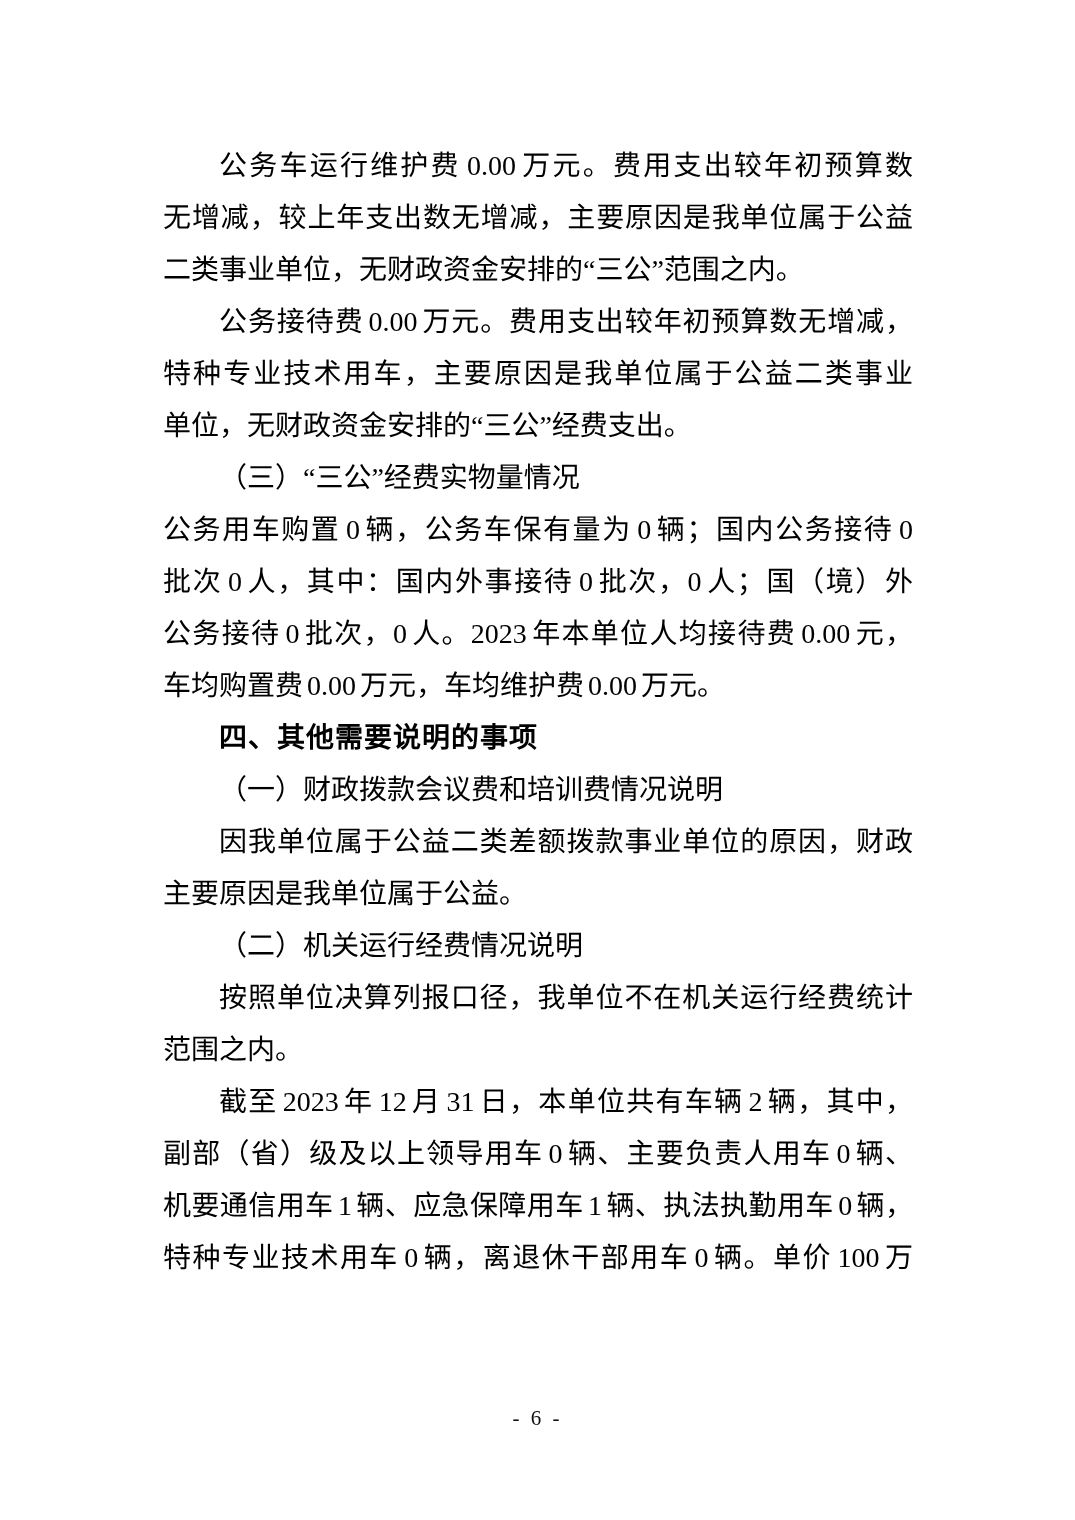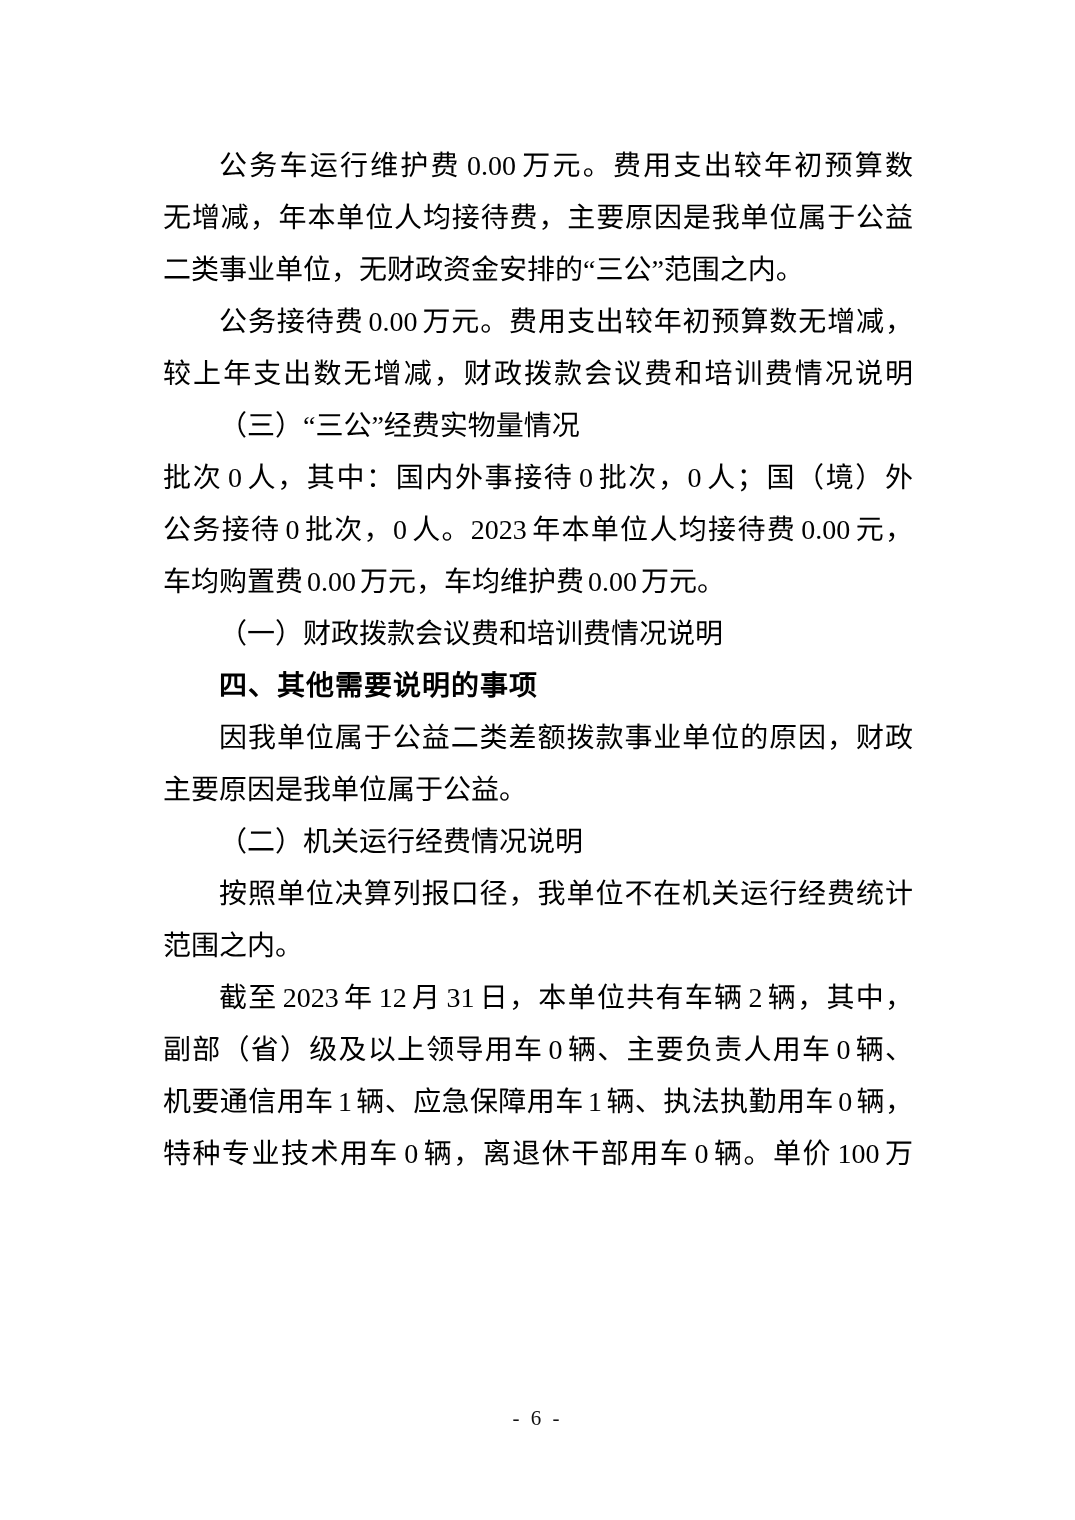--- a/index.html
+++ b/index.html
@@ -57,30 +57,32 @@
     letter-spacing: 3px;
     color: #111111;
   }
 </style>
 </head>
 <body>
 
 <div class="page">
   <main class="content">
     <div class="line indent fill">公务车运行维护费 0.00 万元。费用支出较年初预算数</div>
-    <div class="line fill">无增减，年本单位人均接待费，主要原因是我单位属于公益</div>
+    <div class="line fill">无增减，较上年支出数无增减，主要原因是我单位属于公益</div>
     <div class="line">二类事业单位，无财政资金安排的“三公”范围之内。</div>
     <div class="line indent fill">公务接待费 0.00 万元。费用支出较年初预算数无增减，</div>
-    <div class="line fill">较上年支出数无增减，财政拨款会议费和培训费情况说明</div>
+    <div class="line fill">特种专业技术用车，主要原因是我单位属于公益二类事业</div>
+    <div class="line">单位，无财政资金安排的“三公”经费支出。</div>
     <div class="line indent">（三）“三公”经费实物量情况</div>
+    <div class="line fill">公务用车购置 0 辆，公务车保有量为 0 辆；国内公务接待 0</div>
     <div class="line fill">批次 0 人，其中：国内外事接待 0 批次，0 人；国（境）外</div>
     <div class="line fill">公务接待 0 批次，0 人。2023 年本单位人均接待费 0.00 元，</div>
     <div class="line">车均购置费 0.00 万元，车均维护费 0.00 万元。</div>
+    <div class="line indent bold">四、其他需要说明的事项</div>
     <div class="line indent">（一）财政拨款会议费和培训费情况说明</div>
-    <div class="line indent bold">四、其他需要说明的事项</div>
     <div class="line indent fill">因我单位属于公益二类差额拨款事业单位的原因，财政</div>
     <div class="line">主要原因是我单位属于公益。</div>
     <div class="line indent">（二）机关运行经费情况说明</div>
     <div class="line indent fill">按照单位决算列报口径，我单位不在机关运行经费统计</div>
     <div class="line">范围之内。</div>
     <div class="line indent fill">截至 2023 年 12 月 31 日，本单位共有车辆 2 辆，其中，</div>
     <div class="line fill">副部（省）级及以上领导用车 0 辆、主要负责人用车 0 辆、</div>
     <div class="line fill">机要通信用车 1 辆、应急保障用车 1 辆、执法执勤用车 0 辆，</div>
     <div class="line fill">特种专业技术用车 0 辆，离退休干部用车 0 辆。单价 100 万</div>
   </main>

